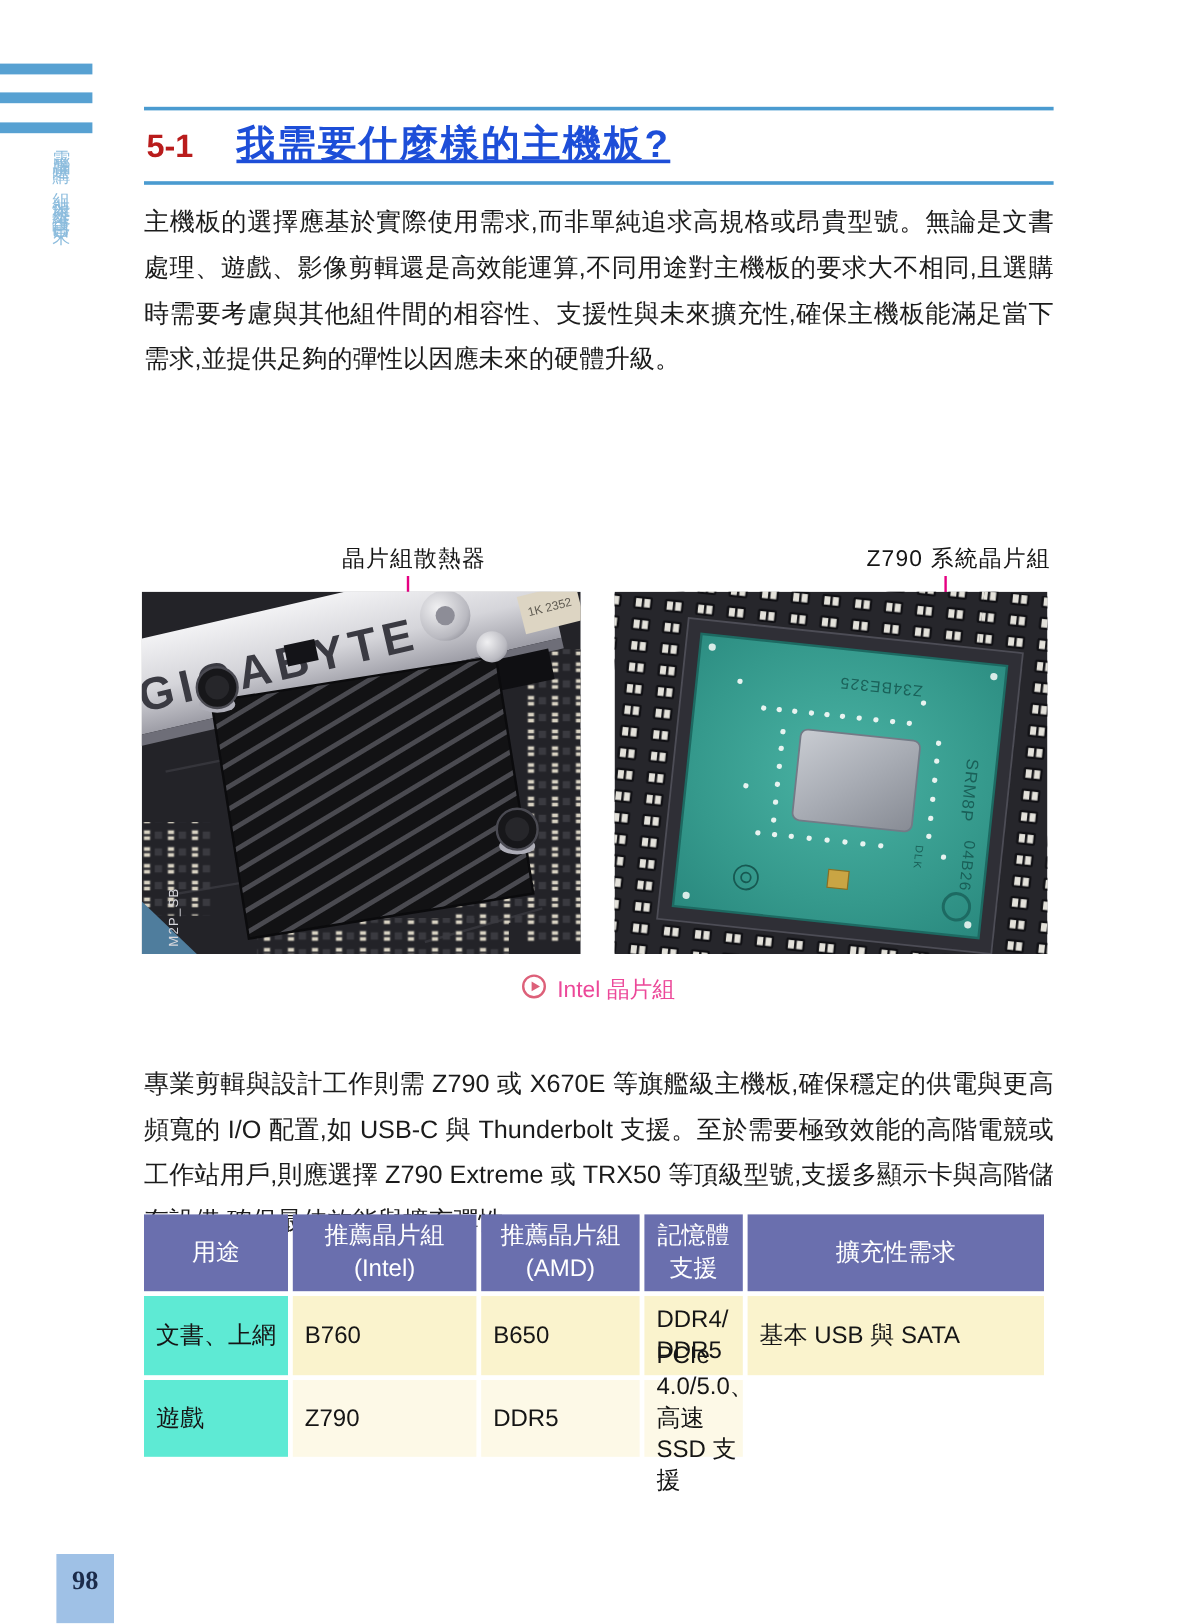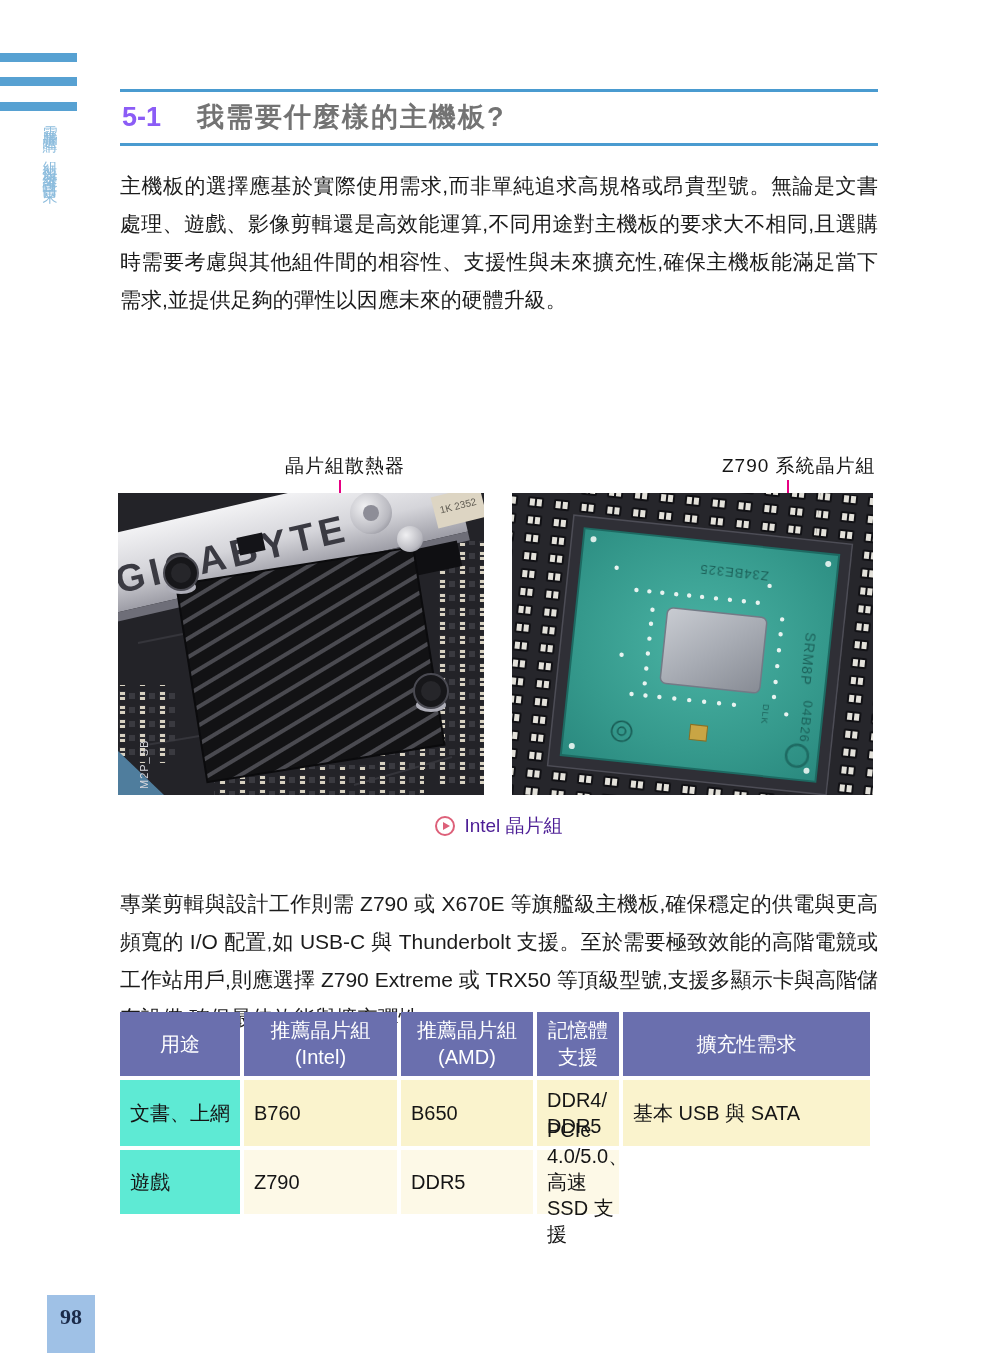--- a/index.html
+++ b/index.html
@@ -9,22 +9,22 @@
   
   .stripe{position:absolute;left:0;width:77px;height:9px;background:#57a1d2;}
   .stripe.s1{top:53px;} .stripe.s2{top:77px;} .stripe.s3{top:102px;}
   .side-text{position:absolute;left:40px;top:114px;writing-mode:vertical-rl;text-orientation:upright;
              font-size:15px;letter-spacing:4px;color:#8cbcdd;}
 
   
   .heading{position:absolute;left:120px;top:89px;width:758px;box-sizing:border-box;
            border-top:3px solid #4a9bd0;border-bottom:3px solid #4a9bd0;
            padding:7px 0 8px 2px;display:flex;align-items:baseline;}
-  .h-num{font-size:27px;font-weight:bold;color:#8b5cf6;}
-  .h-title{font-size:27px;font-weight:bold;color:#737373;margin-left:36px;letter-spacing:2px;}
+  .h-num{font-size:27px;font-weight:bold;color:#b91c1c;}
+  .h-title{font-size:32px;font-weight:bold;color:#1d4ed8;margin-left:36px;letter-spacing:2px;text-decoration:underline;}
 
   
   .para{position:absolute;left:120px;width:758px;font-size:21px;line-height:38px;
         text-align:justify;color:#1b1b1b;}
   .p1{top:146px;} .p2{top:302px;} .p3{top:857px;margin-top:28px;}
 
   
   .fig-label{position:absolute;top:453px;font-size:19px;color:#151515;letter-spacing:1px;}
   .fl-left{left:285px;} .fl-right{left:722px;}
   .arrow{position:absolute;top:480px;width:2px;height:100px;background:#e60082;}
@@ -33,22 +33,22 @@
                 border-left:5px solid transparent;border-right:5px solid transparent;
                 border-top:8px solid #e60082;}
 
   
   .photo{position:absolute;top:493px;overflow:hidden;}
   .ph-left{left:118px;width:366px;height:302px;}
   .ph-right{left:512px;width:361px;height:302px;}
 
   
   .caption{position:absolute;left:120px;top:812px;width:758px;height:28px;
-           display:flex;align-items:center;justify-content:center;gap:9px;
-           color:#4c1d95;font-size:19px;}
+           display:flex;justify-content:center;gap:9px;
+           color:#ec4899;font-size:19px;}
   .play-icon{width:20px;height:20px;border:2px solid #dd6079;border-radius:50%;
              display:inline-flex;align-items:center;justify-content:center;box-sizing:border-box;flex:0 0 auto;}
   .play-tri{width:0;height:0;border-left:7px solid #dd6079;border-top:4px solid transparent;
             border-bottom:4px solid transparent;margin-left:2px;}
 
   
   .tbl{position:absolute;left:120px;top:1012px;display:grid;
        grid-template-columns:120px 153px 132px 82px 247px;
        grid-template-rows:64px 66px 64px;gap:4px;border-radius:18px;}
   .th{background:#6a6fae;color:#ffffff;display:flex;flex-direction:column;

